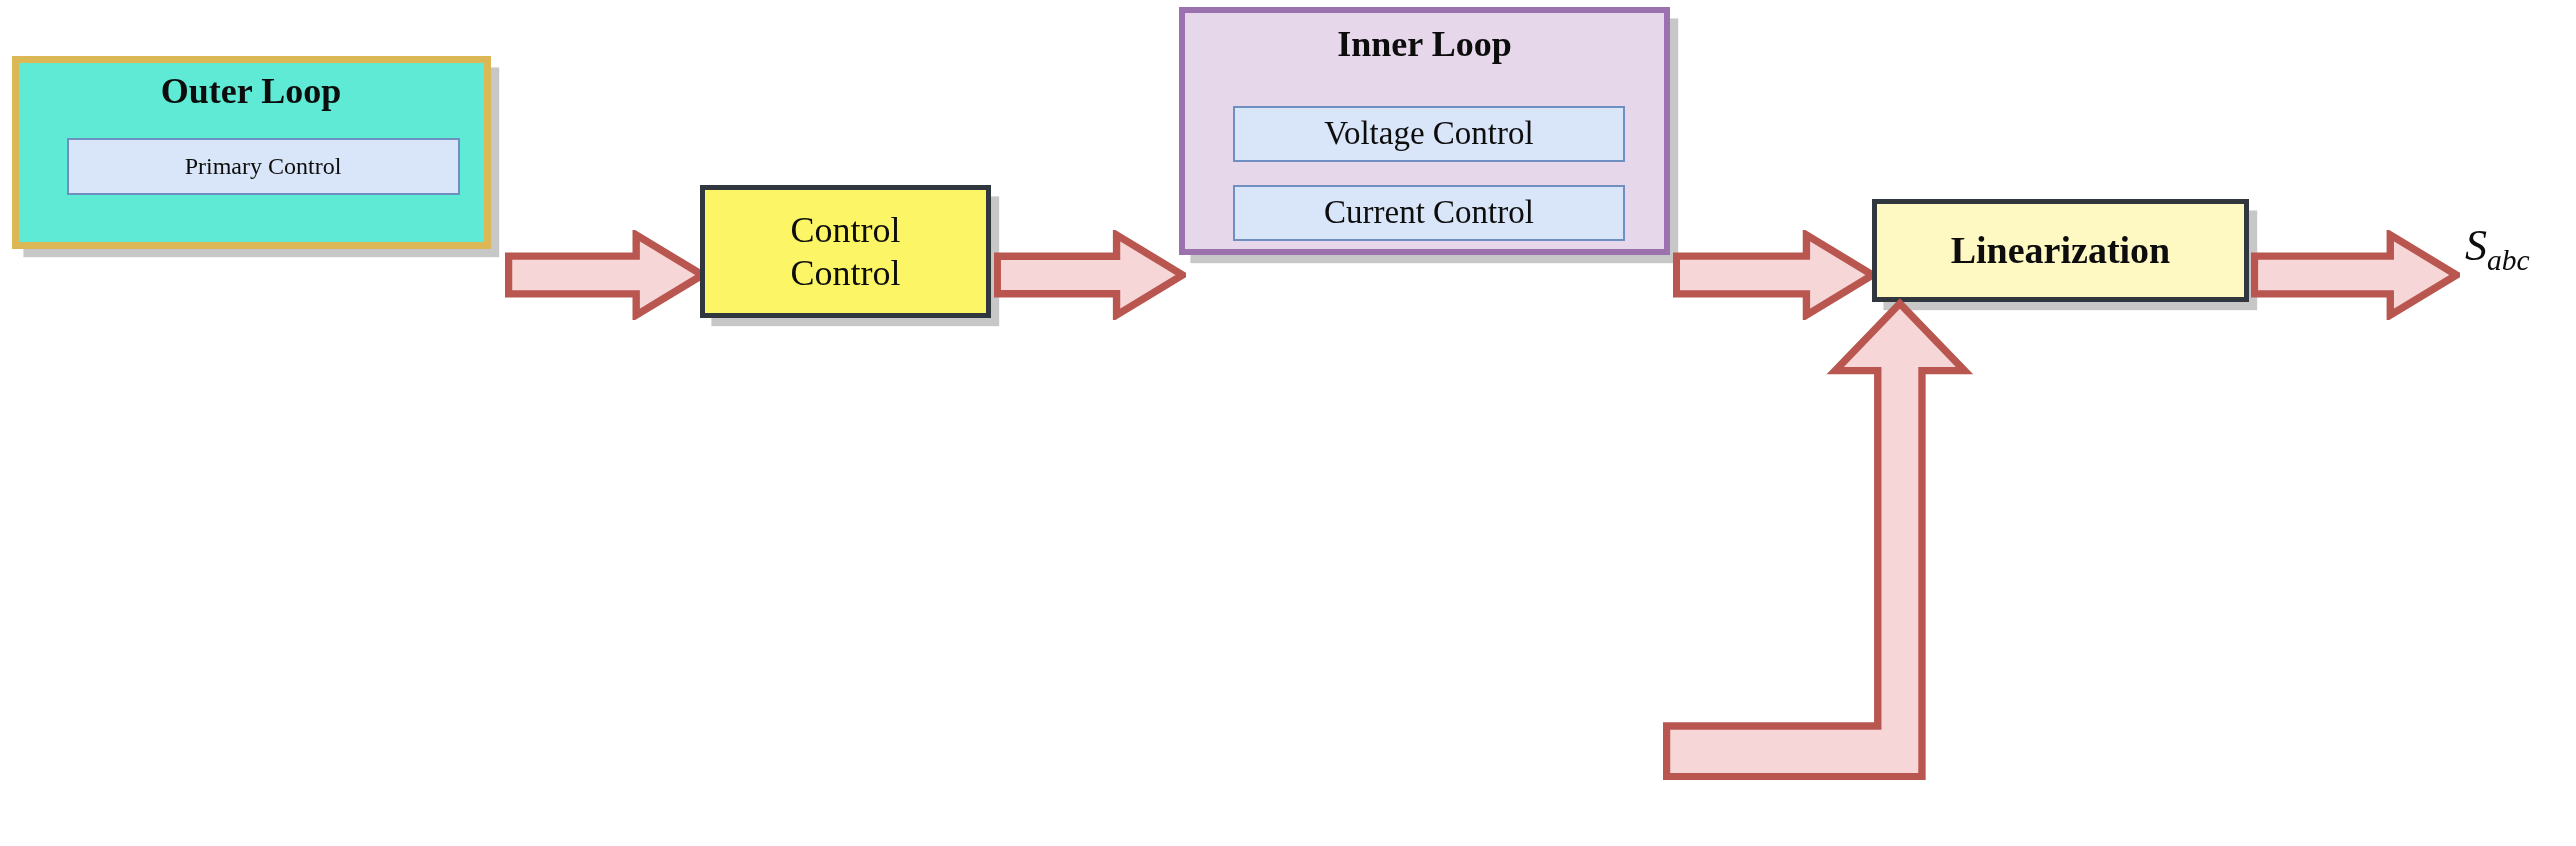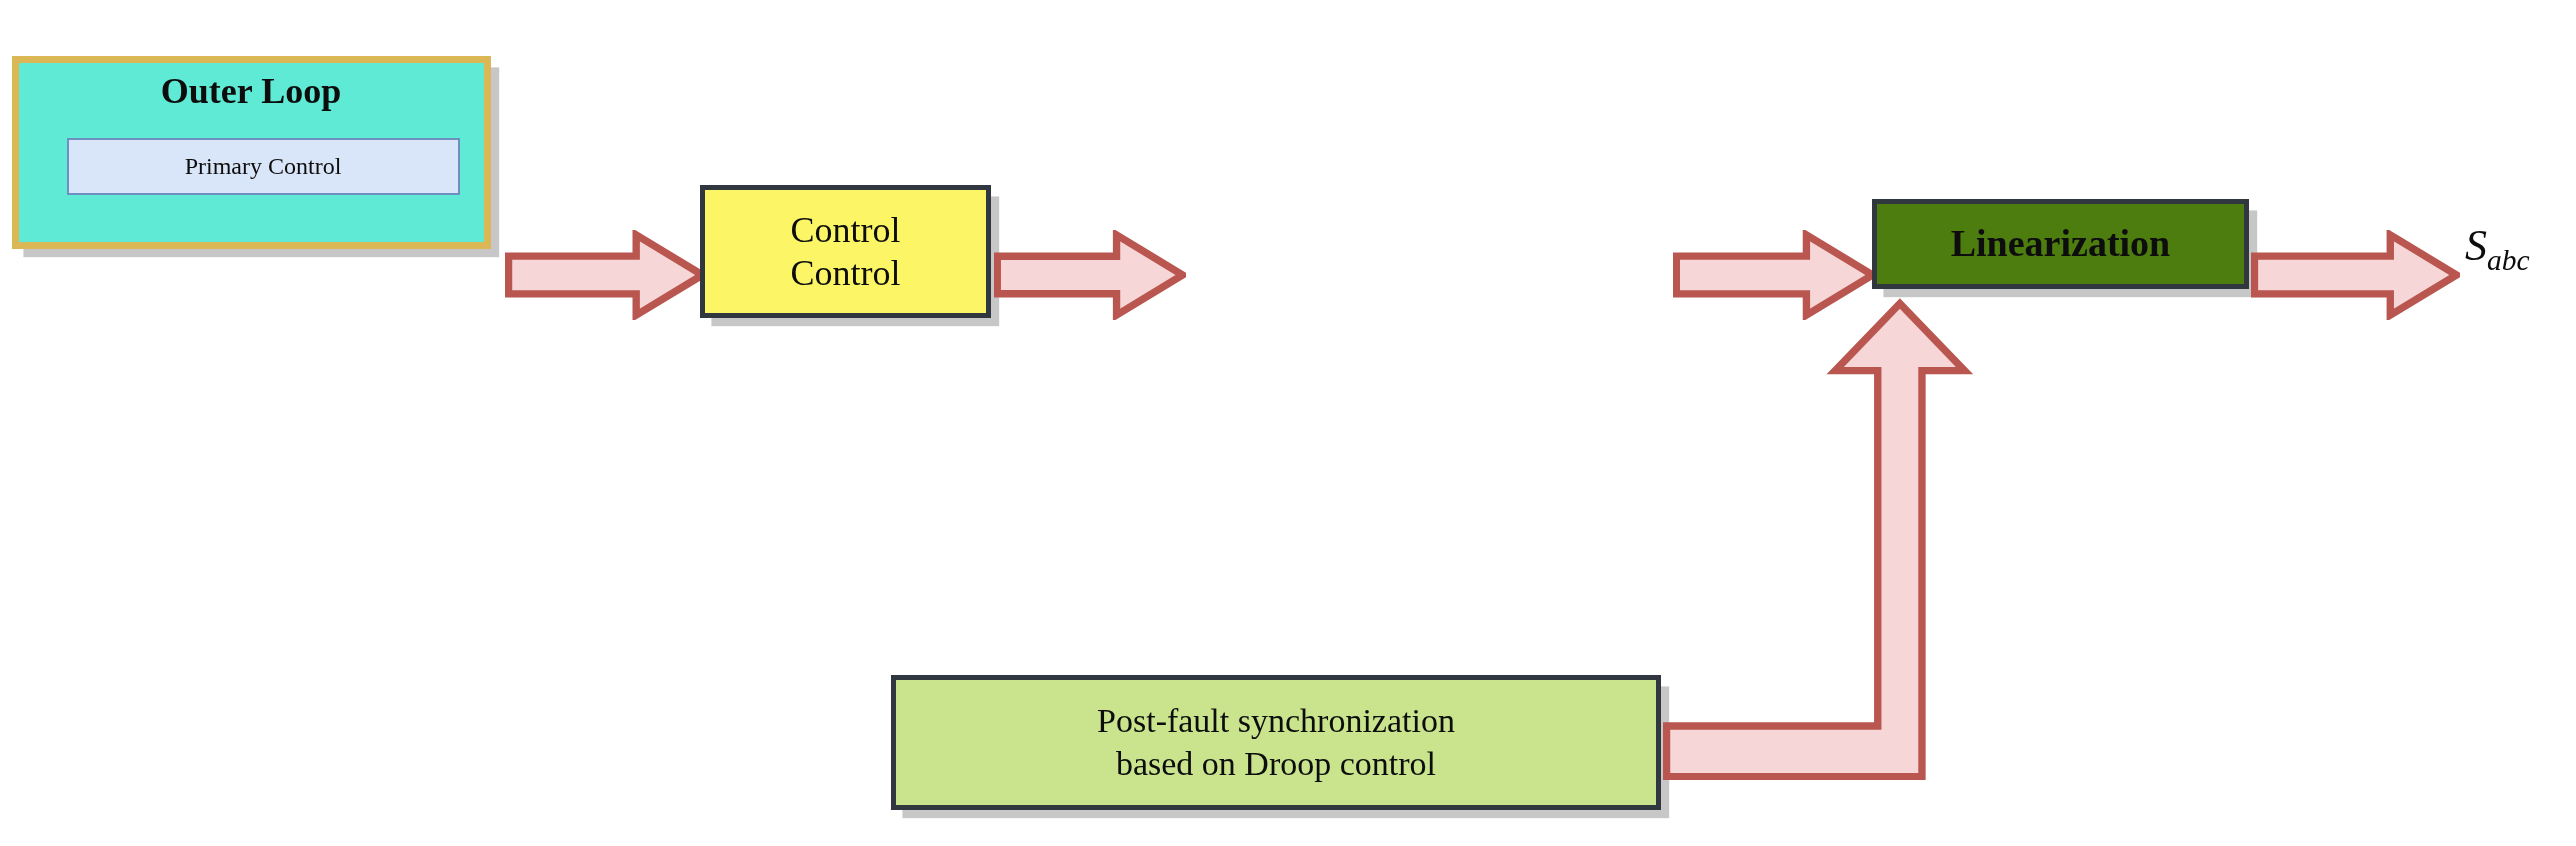--- a/index.html
+++ b/index.html
@@ -111,22 +111,22 @@
     width: 392px;
     height: 56px;
     font-size: 33px;
   }
 
   
   #linearization {
     left: 1872px;
     top: 199px;
     width: 377px;
-    height: 90px;
-    background: #4d7c0f;
+    height: 103px;
+    background: #fef9c3;
     border: 5.7px solid #31373f;
     justify-content: center;
   }
   #linearization .block-title {
     font-size: 38px;
   }
 
   
   #post-fault {
     left: 891px;
@@ -191,20 +191,25 @@
       <span>Control</span>
     </div>
   </div>
 
   <div class="arrow" id="arrow-virtual-to-inner" style="left:994px; top:230px;">
     <svg width="192" height="90" viewBox="0 0 235 110">
       <polygon points="4,32 150,32 150,6 231,55 150,104 150,78 4,78" fill="#f6d6d6" stroke="#b9564f" stroke-width="9" stroke-linejoin="miter"></polygon>
     </svg>
   </div>
 
+  <div class="block" id="inner-loop">
+    <div class="block-title">Inner Loop</div>
+    <div class="sub-block" id="voltage-control">Voltage Control</div>
+    <div class="sub-block" id="current-control">Current Control</div>
+  </div>
 
   <div class="arrow" id="arrow-inner-to-linearization" style="left:1673px; top:230px;">
     <svg width="203" height="90" viewBox="0 0 248 110">
       <polygon points="4,32 163,32 163,6 244,55 163,104 163,78 4,78" fill="#f6d6d6" stroke="#b9564f" stroke-width="9" stroke-linejoin="miter"></polygon>
     </svg>
   </div>
 
   <div class="block" id="linearization">
     <div class="block-title">Linearization</div>
   </div>
@@ -212,26 +217,20 @@
   <div class="arrow" id="arrow-linearization-to-output" style="left:2251px; top:230px;">
     <svg width="209" height="90" viewBox="0 0 255 110">
       <polygon points="4,32 170,32 170,6 251,55 170,104 170,78 4,78" fill="#f6d6d6" stroke="#b9564f" stroke-width="9" stroke-linejoin="miter"></polygon>
     </svg>
   </div>
 
   <div id="s-abc-label">
     <span>S</span><span class="sub">abc</span>
   </div>
 
-  <div class="block" id="post-fault">
-    <div class="pf-text">
-      <span>Post-fault synchronization</span><br>
-      <span>based on Droop control</span>
-    </div>
-  </div>
 
   <div class="arrow" id="arrow-postfault-to-linearization" style="left:1663px; top:297px;">
     <svg width="328" height="483" viewBox="0 0 400 590">
 
       <polygon points="
           4,524
           262,524
           262,90
           210,90
           289,8

